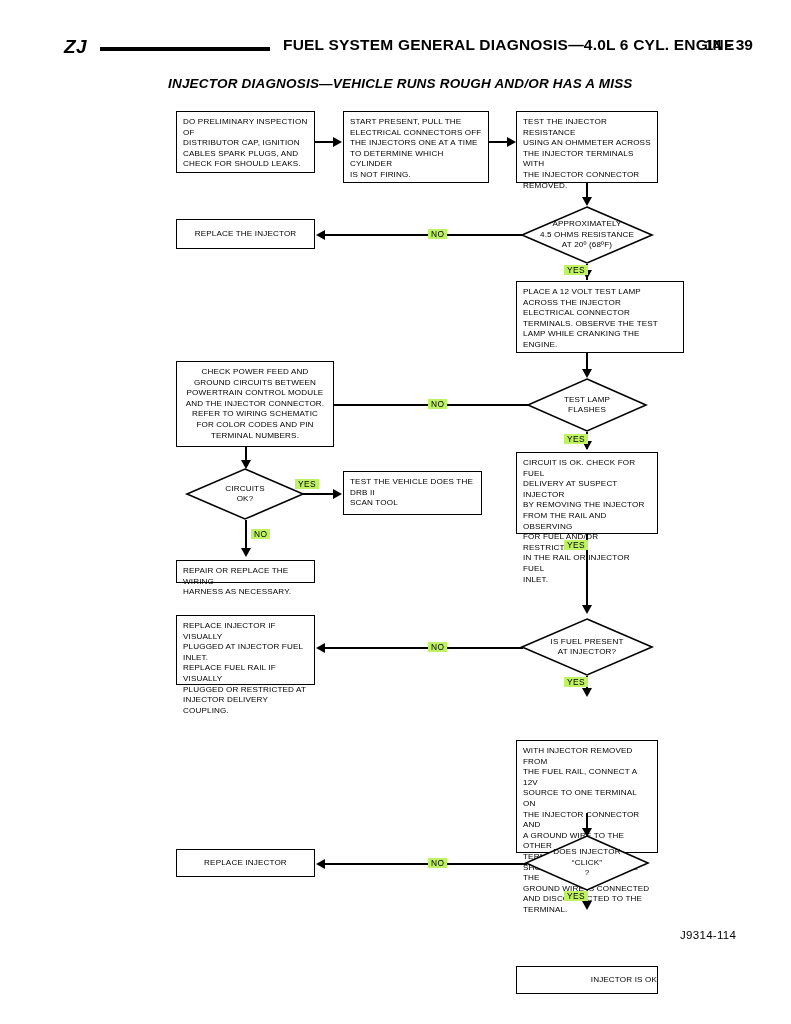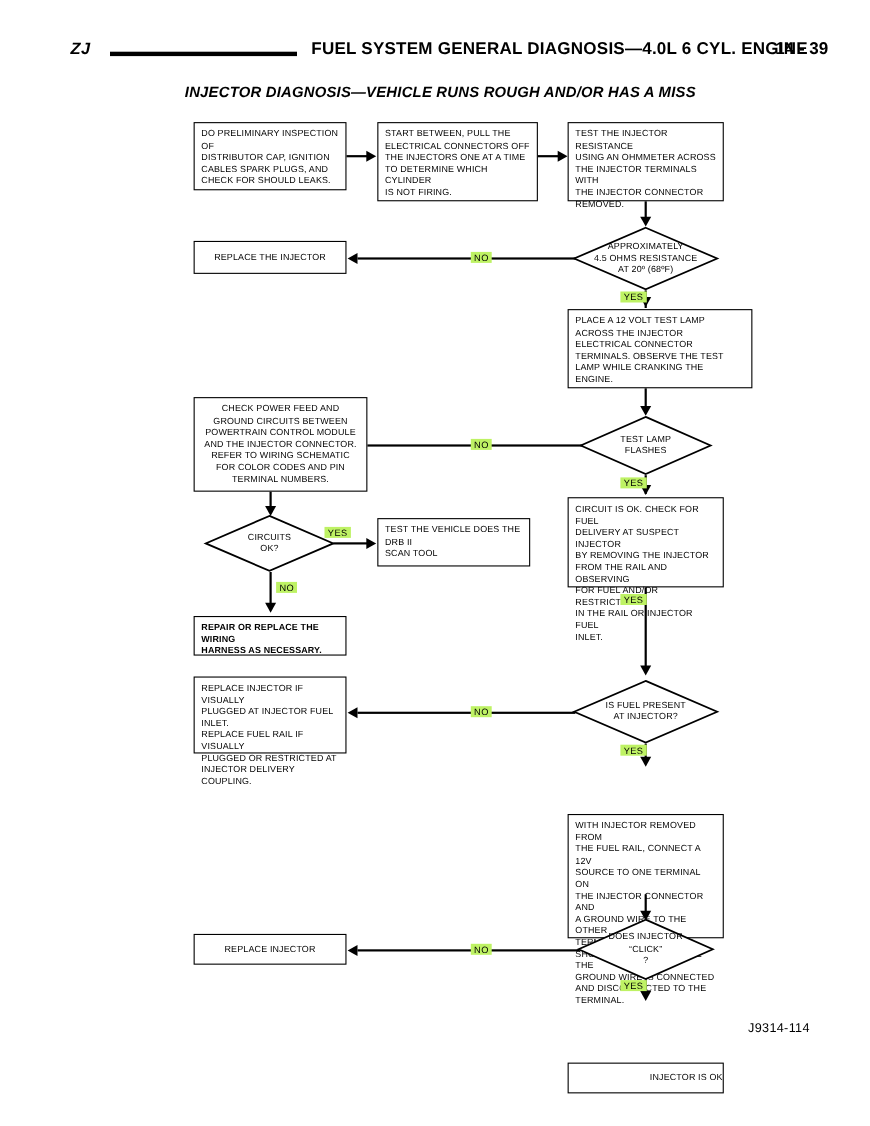--- a/index.html
+++ b/index.html
@@ -1,20 +1,20 @@
 <!DOCTYPE html>
 <html><head>
 <meta charset="utf-8">
 <style>
   html,body{margin:0;padding:0;background:#fff;}
   body{
     width:791px;height:1024px;position:relative;overflow:hidden;
     font-family:"Liberation Sans",sans-serif;color:#000;
   }
-  #hdr-zj{position:absolute;left:64px;top:36px;font-size:15px;font-weight:bold;font-style:italic;letter-spacing:.5px;}
+  #hdr-zj{position:absolute;left:64px;top:36px;font-size:19px;font-weight:bold;font-style:italic;letter-spacing:.5px;}
   #hdr-rule{position:absolute;left:100px;top:47px;width:170px;height:4px;background:#000;}
   #hdr-title{position:absolute;left:283px;top:36px;font-size:15.5px;font-weight:bold;letter-spacing:.2px;white-space:nowrap;}
   #hdr-page{position:absolute;right:38px;top:36px;font-size:15.5px;font-weight:bold;white-space:nowrap;}
   #fig-title{position:absolute;left:168px;top:76px;font-size:13.5px;font-weight:bold;font-style:italic;letter-spacing:.2px;white-space:nowrap;}
   #fig-code{position:absolute;left:680px;top:929px;font-size:11.5px;letter-spacing:.3px;}
 
   
   .box{
     position:absolute;border:1.6px solid #000;background:#fff;
     box-sizing:border-box;font-size:8.1px;line-height:10.6px;
@@ -55,21 +55,21 @@
   <p>DO PRELIMINARY INSPECTION OF</p>
   <p>DISTRIBUTOR CAP, IGNITION</p>
   <p>CABLES SPARK PLUGS, AND</p>
   <p>CHECK FOR SHOULD LEAKS.</p>
 </div>
 
 <div class="ln lnh" style="left:315px;top:141px;width:19px;"></div>
 <div class="arrow right" style="left:333px;top:137px;"></div>
 
 <div class="box" style="left:343px;top:111px;width:146px;height:72px;">
-  <p>START BETWEEN, PULL THE</p>
+  <p>START PRESENT, PULL THE</p>
   <p>ELECTRICAL CONNECTORS OFF</p>
   <p>THE INJECTORS ONE AT A TIME</p>
   <p>TO DETERMINE WHICH CYLINDER</p>
   <p>IS NOT FIRING.</p>
 </div>
 
 <div class="ln lnh" style="left:489px;top:141px;width:19px;"></div>
 <div class="arrow right" style="left:507px;top:137px;"></div>
 
 <div class="box" style="left:516px;top:111px;width:142px;height:72px;">
@@ -161,21 +161,21 @@
 
 <div class="box" style="left:343px;top:471px;width:139px;height:44px;">
   <p>TEST THE VEHICLE DOES THE DRB II</p>
   <p>SCAN TOOL</p>
 </div>
 
 <div class="ln lnv" style="left:245px;top:520px;height:32px;"></div>
 <div class="arrow down" style="left:241px;top:548px;"></div>
 <div class="lbl" style="left:251px;top:529px;">NO</div>
 
-<div class="box" style="left:176px;top:560px;width:139px;height:36px;font-weight:bold;">
+<div class="box" style="left:176px;top:560px;width:139px;height:23px;">
   <p>REPAIR OR REPLACE THE WIRING</p>
   <p>HARNESS AS NECESSARY.</p>
 </div>
 
 <div class="ln lnv" style="left:586px;top:432px;height:17px;"></div>
 <div class="arrow down" style="left:582px;top:441px;"></div>
 <div class="lbl" style="left:564px;top:434px;">YES</div>
 
 <div class="box" style="left:516px;top:452px;width:142px;height:82px;">
   <p>CIRCUIT IS OK. CHECK FOR FUEL</p>

